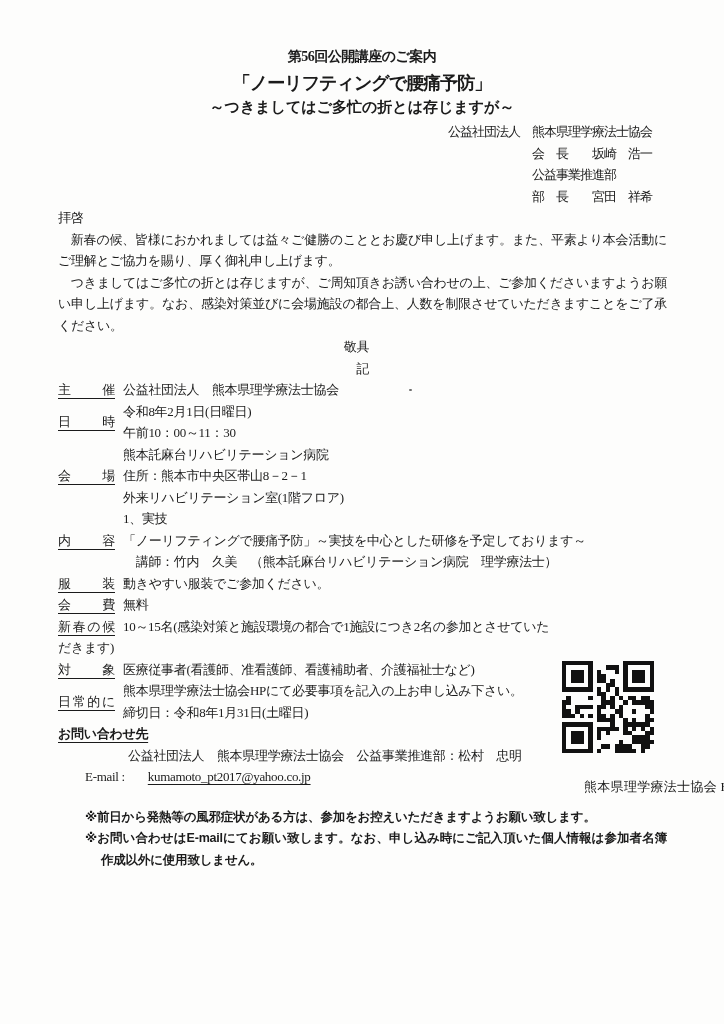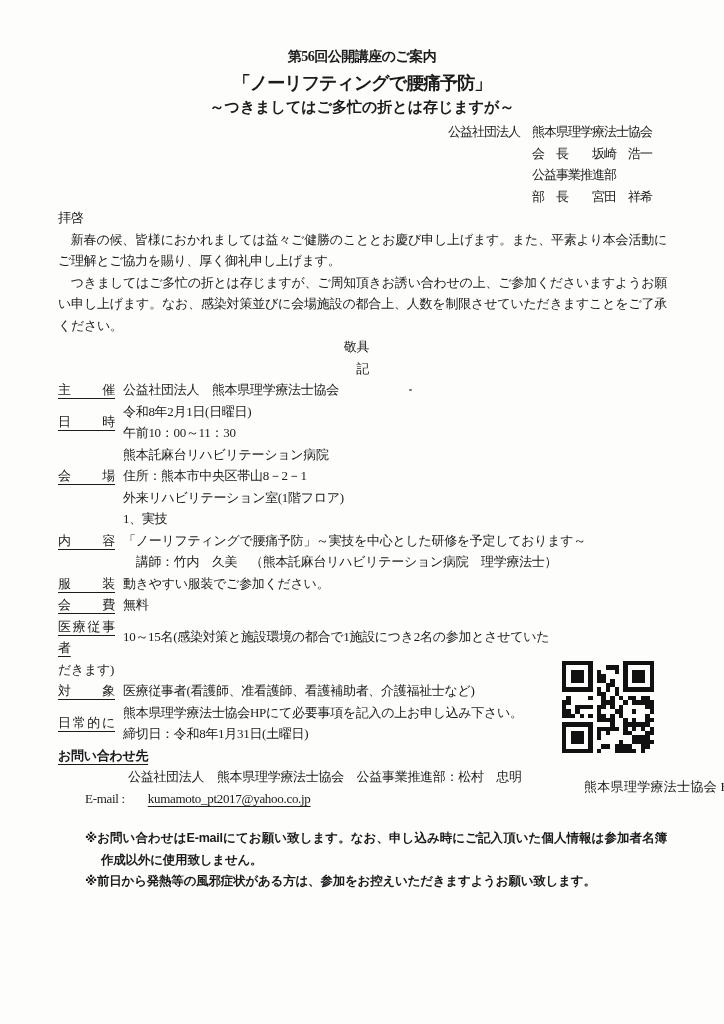--- a/index.html
+++ b/index.html
@@ -130,21 +130,21 @@
     </div>
 
     <div class="row">
       <span class="label">会費</span>
       <div class="body">
           <div class="line">無料</div>
         </div>
     </div>
 
     <div class="row">
-      <span class="label">医療従事者</span>
+      <span class="label">新春の候</span>
       <div class="body">
           <div class="line">10～15名(感染対策と施設環境の都合で1施設につき2名の参加とさせていた</div>
         </div>
     </div>
     <div class="line">だきます)</div>
 
     <div class="row">
       <span class="label">対象</span>
       <div class="body">
           <div class="line">医療従事者(看護師、准看護師、看護補助者、介護福祉士など)</div>
@@ -161,22 +161,22 @@
 
     <div>
       <span class="contact-heading">お問い合わせ先</span>
     </div>
     <div class="contact-org">公益社団法人　熊本県理学療法士協会　公益事業推進部：松村　忠明</div>
     <div class="contact-email"><span>E-mail : </span><span class="email">kumamoto_pt2017@yahoo.co.jp</span></div>
 
     <div class="spacer"></div>
 
     <div class="notes">
+      <div class="note">※前日から発熱等の風邪症状がある方は、参加をお控えいただきますようお願い致します。</div>
       <div class="note">※お問い合わせはE-mailにてお願い致します。なお、申し込み時にご記入頂いた個人情報は参加者名簿作成以外に使用致しません。</div>
-      <div class="note">※前日から発熱等の風邪症状がある方は、参加をお控えいただきますようお願い致します。</div>
     </div>
 
   </div>
 
   <div class="qr-block">
     <svg viewBox="0 0 21 21" xmlns="http://www.w3.org/2000/svg" shape-rendering="crispEdges">
         <rect x="0" y="0" width="1" height="1" fill="#111111"></rect>
         <rect x="1" y="0" width="1" height="1" fill="#111111"></rect>
         <rect x="2" y="0" width="1" height="1" fill="#111111"></rect>
         <rect x="3" y="0" width="1" height="1" fill="#111111"></rect>

